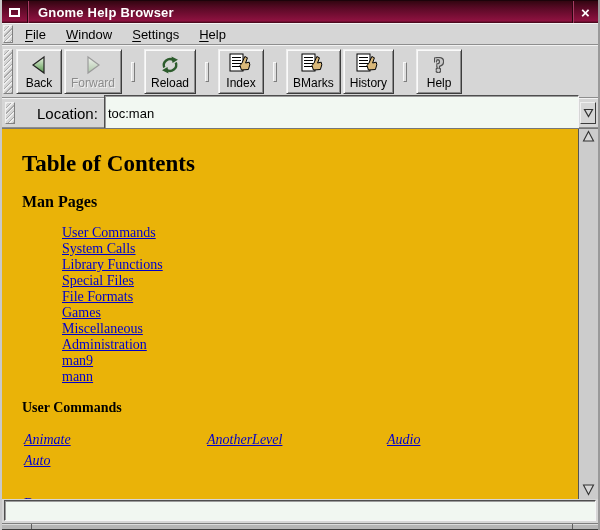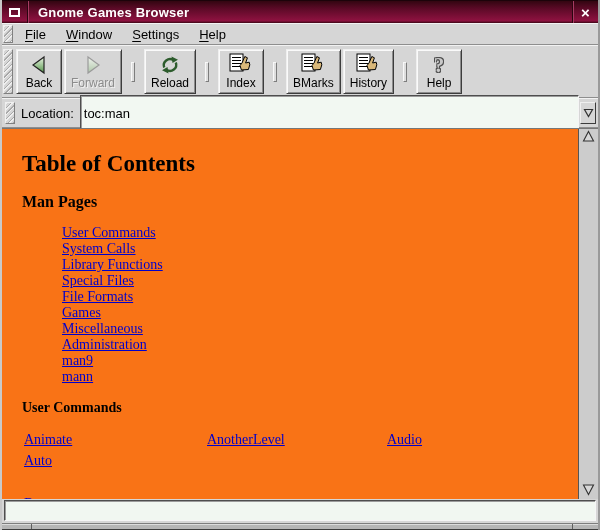--- a/index.html
+++ b/index.html
@@ -74,56 +74,56 @@
     background:#dedede;
     border:1px solid; border-color:#f8f8f8 #7d7d7d #7d7d7d #f8f8f8;
   }
   .qmark{
     font-family:"Liberation Serif", serif;
     font-size:21px; font-weight:bold; color:#c9c9c9; line-height:22px;
     text-shadow:-1px -1px 0 #4e4e4e,1px -1px 0 #4e4e4e,-1px 1px 0 #4e4e4e,1px 1px 0 #4e4e4e;
   }
   
   .locationbar{ height:30px; flex:0 0 30px; padding:2px 2px; }
-  .loc-label{ font-size:13px; margin:0 6px 0 4px; color:#000; }
+  .loc-label{ font-size:15px; margin:0 6px 0 20px; color:#000; }
   .loc-entry{
     flex:1; height:36px;
     background:#f2f8f2;
     border:1px solid; border-color:#4e4e4e #f5f5f5 #f5f5f5 #4e4e4e;
     box-shadow:inset 1px 1px 0 #9b9b9b;
     font-family:"Liberation Sans", sans-serif;
     font-size:13px; padding:0 3px; color:#000;
     outline:none;
   }
   .combo-btn{
     width:16px; height:22px; margin-left:1px;
     display:flex; align-items:center; justify-content:center;
     background:#d6d6d6;
     border:1px solid; border-color:#efefef #3c3c3c #3c3c3c #efefef;
   }
   
   .main{ flex:1 1 auto; display:flex; min-height:0; border-top:1px solid #777; }
   .content{
     flex:1; overflow:hidden; position:relative;
-    background:#f97316;
+    background:#eab308;
     font-family:"Liberation Serif", serif;
     color:#000;
   }
   .content h1{ font-size:23px; font-weight:bold; margin:22px 0 0 20px; }
   .content h2{ font-size:16px; font-weight:bold; margin:16px 0 0 20px; }
   .content h3{ font-size:14px; font-weight:bold; margin:16px 0 0 20px; }
   .toc-list{ margin:13px 0 0 60px; list-style:none; }
   .toc-list li{ line-height:15px; }
   a.doclink{
     color:#0000cc; text-decoration:underline; font-size:14px; cursor:pointer;
   }
   .cmd-grid{
     margin:16px 0 0 22px;
     display:grid; grid-template-columns:183px 180px auto;
-    row-gap:5px; font-size:14px; width:440px;
+    row-gap:5px; font-size:14px; width:440px;font-style:italic;
   }
   .partial-row{ margin:25px 0 0 22px; height:9px; overflow:hidden; display:block; }
   
   .scrollbar{
     flex:0 0 20px; width:20px;
     background:#cccccc;
     border-left:1px solid #555;
     display:flex; flex-direction:column;
   }
   .sb-arrow{
@@ -155,21 +155,21 @@
 </style>
 </head>
 <body>
 
 <div class="window">
 
   <div class="titlebar">
     <div class="tb-btn tb-menu-btn">
       <div class="tb-square"></div>
     </div>
-    <div class="tb-title">Gnome Games Browser</div>
+    <div class="tb-title">Gnome Help Browser</div>
     <div class="tb-btn tb-close-btn">
       <span>×</span>
     </div>
   </div>
 
   <div class="bar menubar">
     <div class="grip"></div>
     <span class="menu-item"><u>F</u>ile</span>
     <span class="menu-item"><u>W</u>indow</span>
     <span class="menu-item"><u>S</u>ettings</span>

